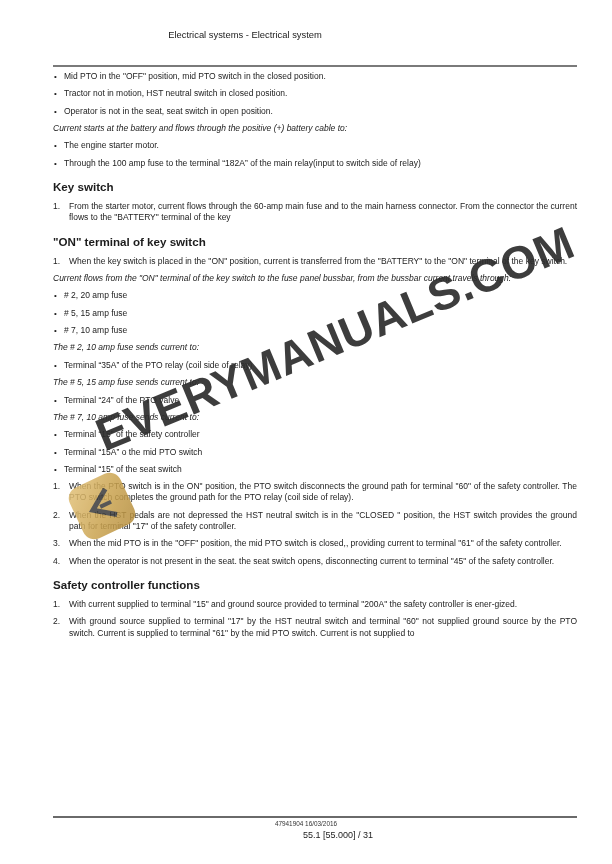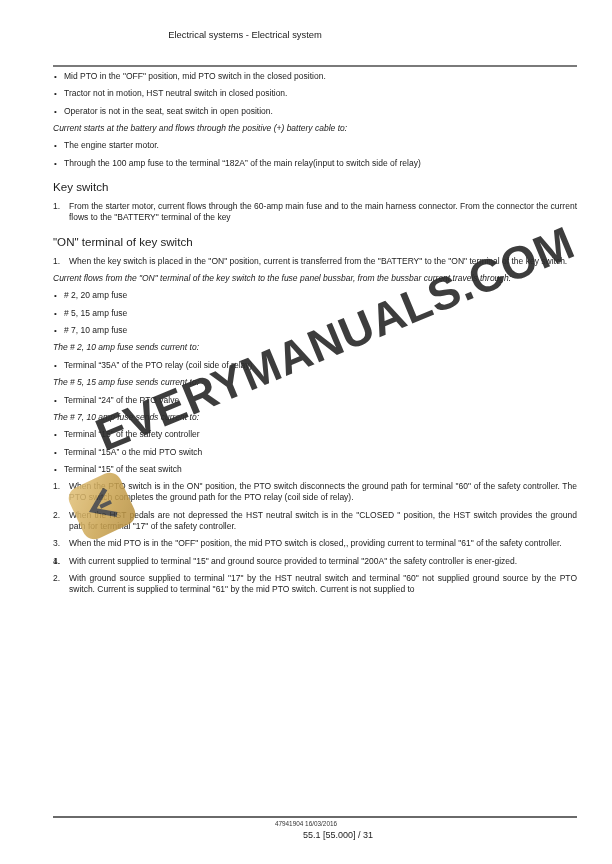--- a/index.html
+++ b/index.html
@@ -23,21 +23,21 @@
     .content p { margin: 0 0 6.2px 0; text-align: justify; font-style: italic; }
     .bullets { list-style: none; margin: 0; padding: 0; }
     .bullets li { position: relative; padding-left: 11px; margin-bottom: 6px; }
     .bullets li .dot {
       position: absolute; left: 1px; top: 0; font-size: 8px;
     }
     .numbered { list-style: none; margin: 0; padding: 0; }
     .numbered li { position: relative; padding-left: 16px; margin-bottom: 6px; text-align: justify; }
     .numbered li .num { position: absolute; left: 0; top: 0; }
     h2 {
-      font-size: 11.6px; font-weight: normal; margin: 11px 0 7px 0; color: #1c1c1c; line-height: 14px;
+      font-size: 11.6px; font-weight: bold; margin: 11px 0 7px 0; color: #1c1c1c; line-height: 14px;
     }
     .footer-id {
       position: absolute; top: 820px; left: 0; width: 612px; text-align: center; font-size: 6.4px; color: #333;
     }
     .footer-page {
       position: absolute; top: 830px; left: 0; width: 612px; text-align: center; font-size: 9px; color: #222; margin-left: 32px;
     }
 
     .wm-text {
       position: absolute; left: 88px; top: 412px; transform-origin: 0 0;
@@ -105,23 +105,24 @@
     <ul class="bullets">
       <li><span class="dot">•</span><span>Terminal “15” of the safety controller</span></li>
       <li><span class="dot">•</span><span>Terminal “15A” o the mid PTO switch</span></li>
       <li><span class="dot">•</span><span>Terminal “15” of the seat switch</span></li>
     </ul>
 
     <ol class="numbered">
       <li><span class="num">1.</span><span>When the PTO switch is in the ON" position, the PTO switch disconnects the ground path for terminal "60" of the safety controller. The PTO switch completes the ground path for the PTO relay (coil side of relay).</span></li>
       <li><span class="num">2.</span><span>When the HST pedals are not depressed the HST neutral switch is in the "CLOSED " position, the HST switch provides the ground path for terminal "17" of the safety controller.</span></li>
       <li><span class="num">3.</span><span>When the mid PTO is in the "OFF" position, the mid PTO switch is closed,, providing current to terminal "61" of the safety controller.</span></li>
-      <li><span class="num">4.</span></li>
+      <li><span class="num">4.</span><span>When the operator is not present in the seat. the seat switch opens, disconnecting current to terminal "45" of the safety controller.</span></li>
     </ol>
 
+    <h2>Safety controller functions</h2>
     <ol class="numbered">
       <li><span class="num">1.</span><span>With current supplied to terminal "15" and ground source provided to terminal "200A" the safety controller is ener-gized.</span></li>
       <li><span class="num">2.</span><span>With ground source supplied to terminal "17" by the HST neutral switch and terminal "60" not supplied ground source by the PTO switch. Current is supplied to terminal "61" by the mid PTO switch. Current is not supplied to</span></li>
     </ol>
   </div>
 
   <div class="rule bottom"></div>
   <div class="footer-id">47941904 16/03/2016</div>
   <div class="footer-page">55.1 [55.000] / 31</div>
 

